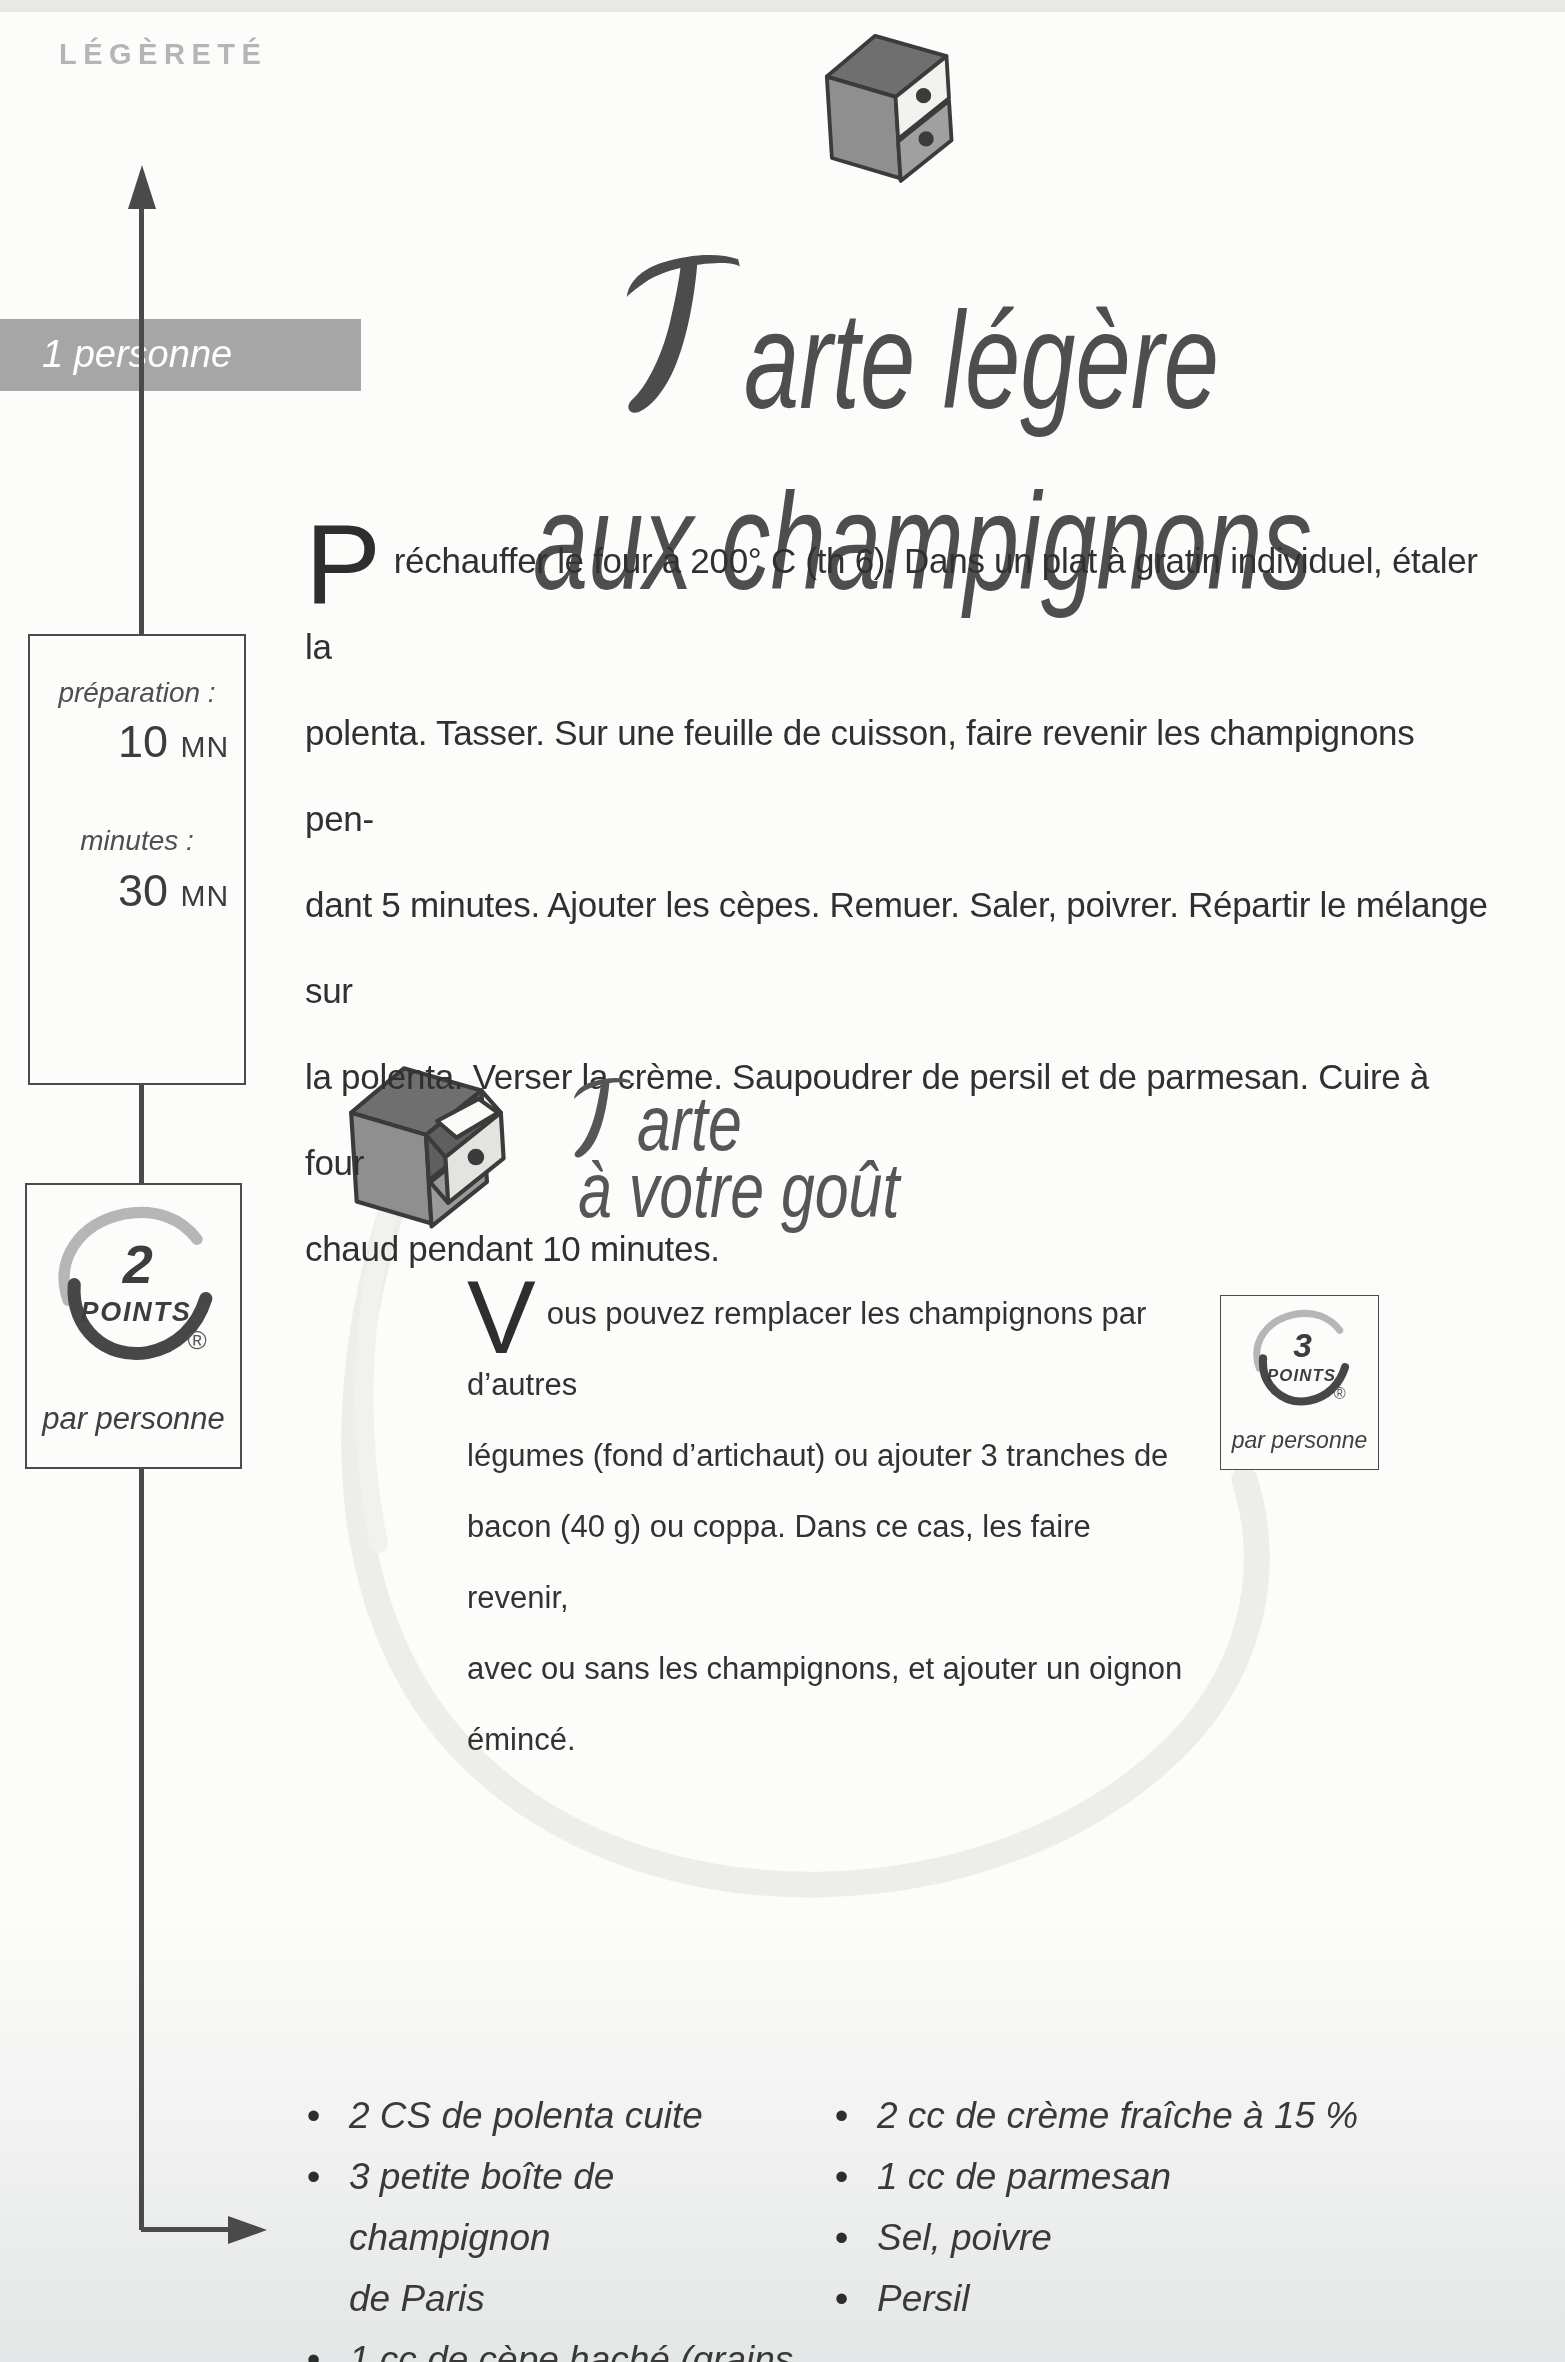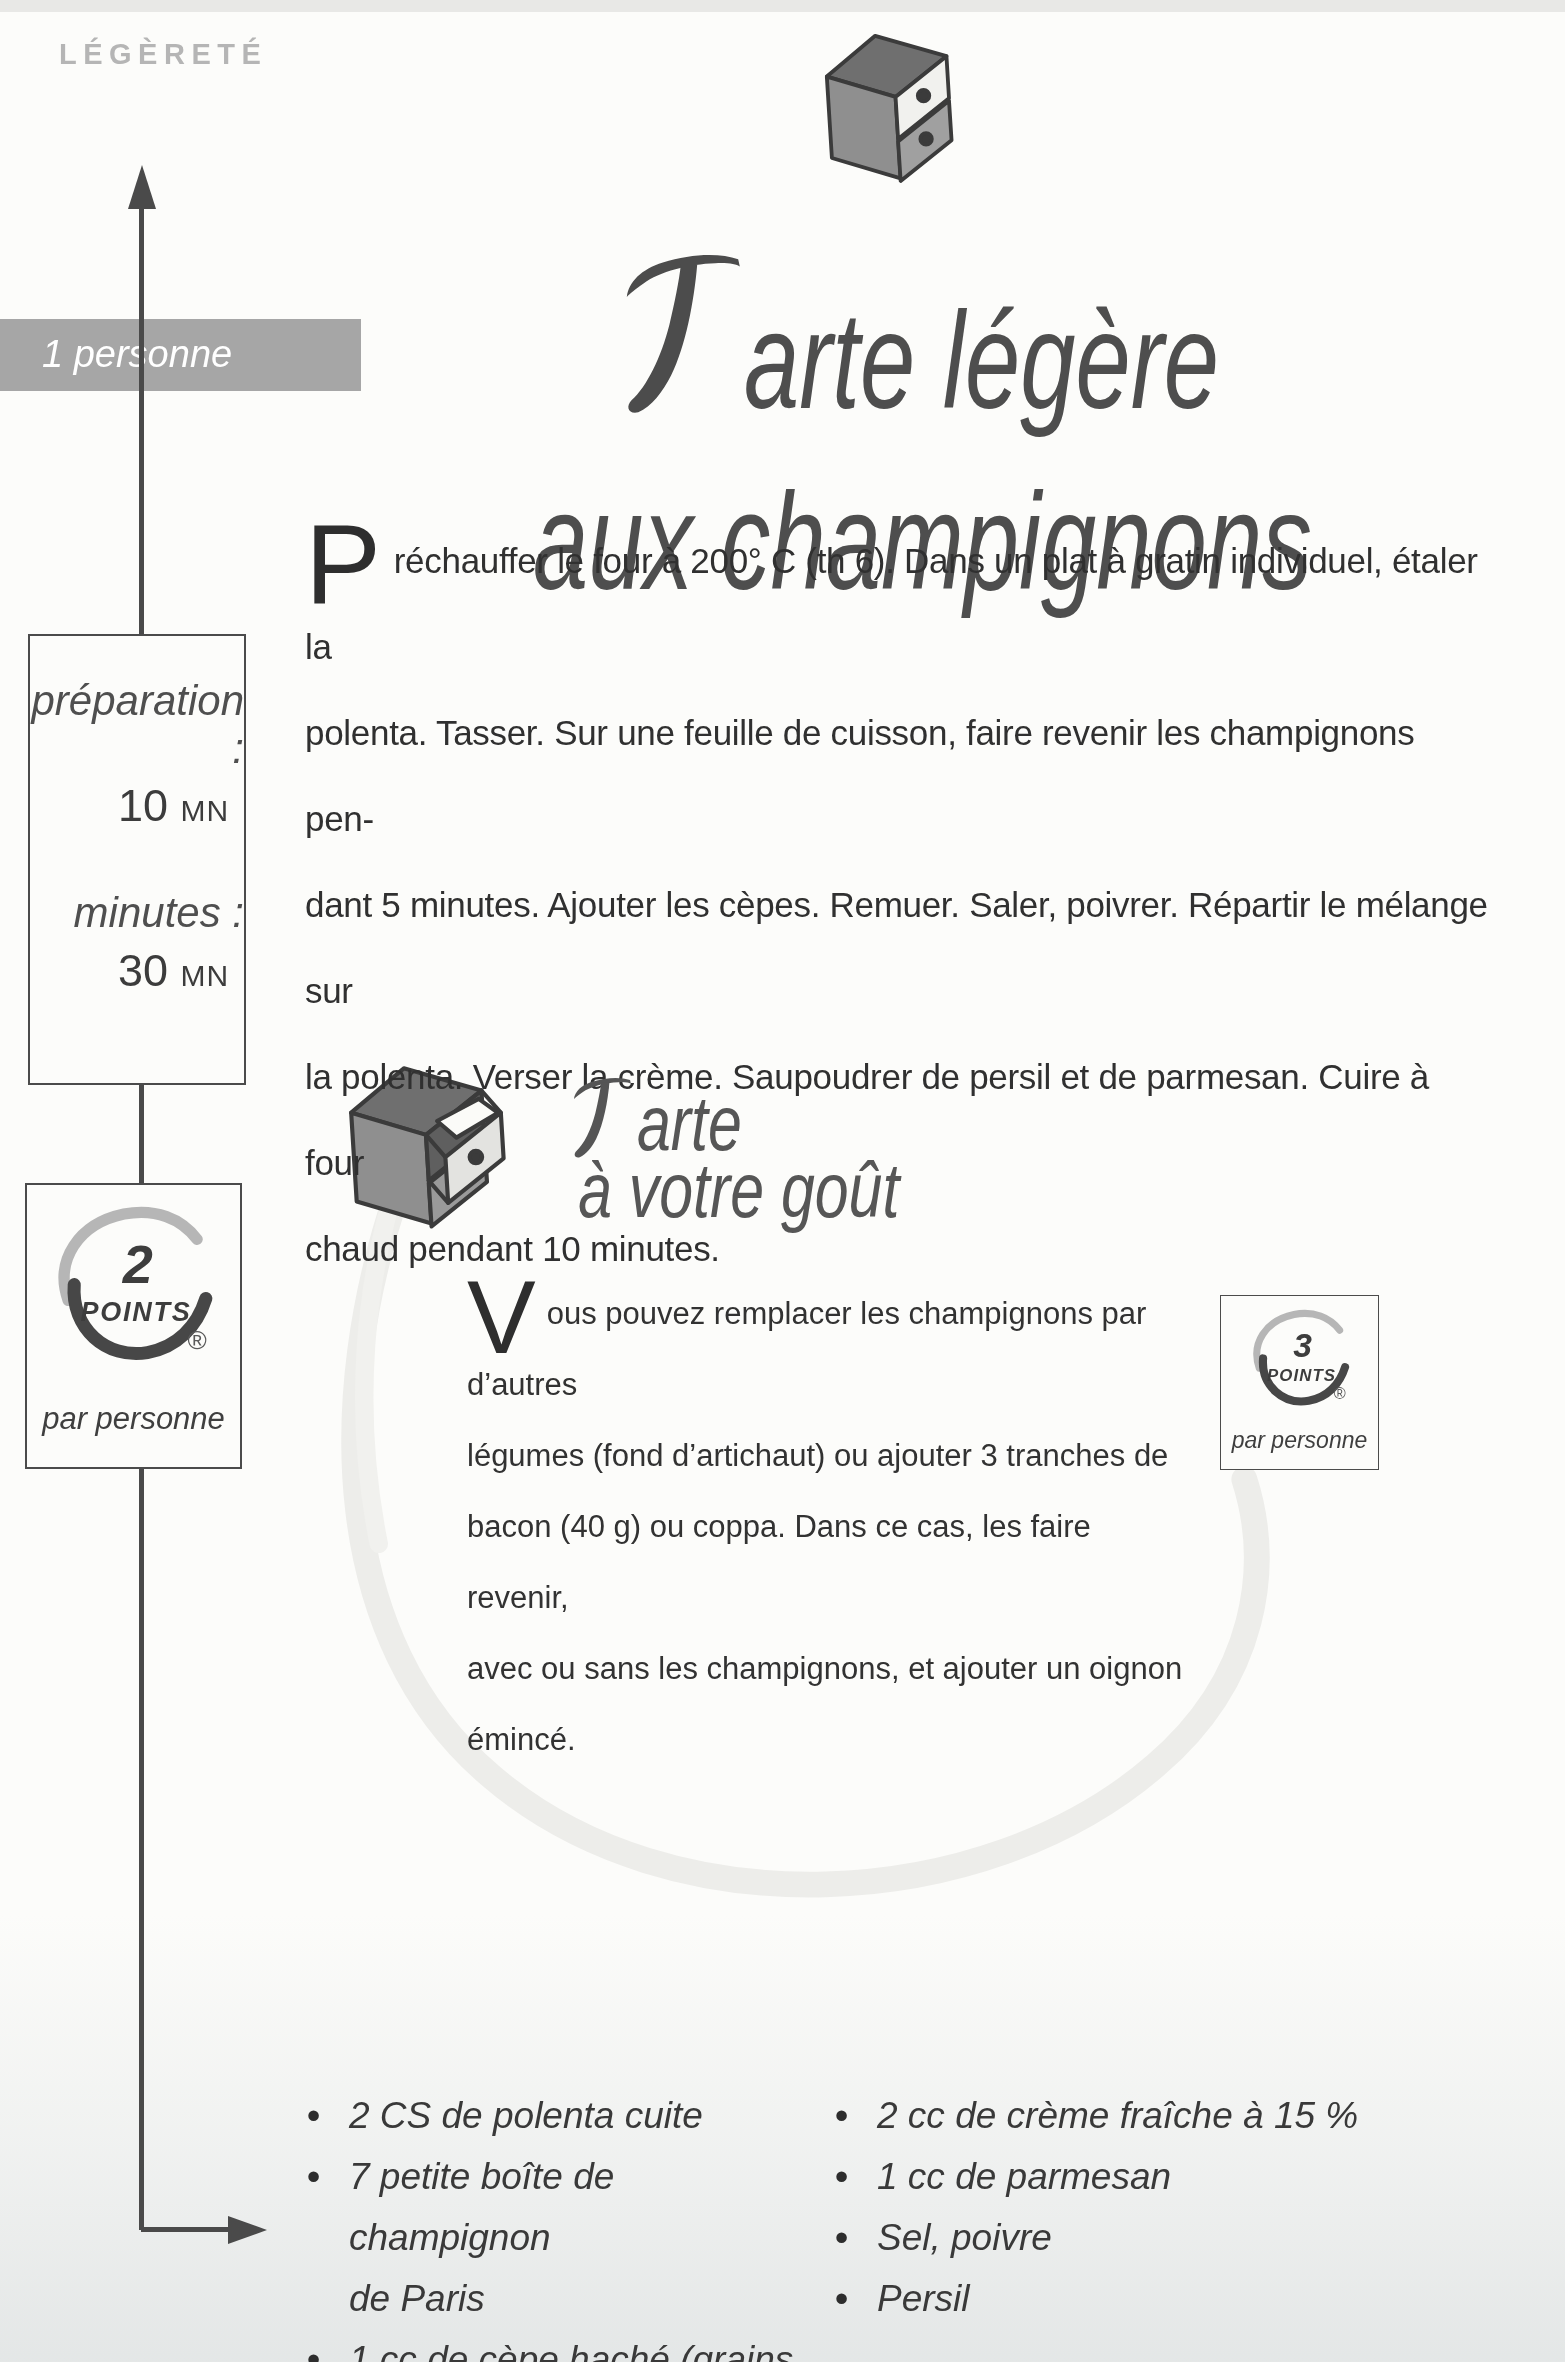--- a/index.html
+++ b/index.html
@@ -18,21 +18,21 @@
   .hline{position:absolute;left:141px;top:2215px;width:89px;height:4.6px;background:#4a4a4a;z-index:2;}
   .arrow-right{position:absolute;left:228px;top:2204px;width:0;height:0;z-index:2;
         border-top:14px solid transparent;border-bottom:14px solid transparent;border-left:39px solid #4a4a4a;}
   
   .band{position:absolute;left:0;top:307px;width:361px;height:72px;background:#a6a6a6;z-index:1;}
   .band span{display:block;padding-left:42px;line-height:70px;font-style:italic;
         font-size:38px;color:#ffffff;}
   
   .timing-box{position:absolute;left:28px;top:622px;width:218px;height:451px;border:2.8px solid #4b4b4b;
         background:#fcfcfa;z-index:3;box-sizing:border-box;text-align:right;}
-  .timing-box .lbl{font-style:italic;font-size:42px;color:#4f4f4f;}
+  .timing-box .lbl{font-style:italic;font-size:28px;color:#4f4f4f;text-align:center;}
   .timing-box .lbl.first{margin-top:41px;}
   .timing-box .lbl.second{margin-top:57px;}
   .timing-box .val{font-size:45px;color:#3c3c3c;padding-right:15px;margin-top:7.4px;}
   .timing-box .val .unit{font-size:30px;letter-spacing:0.9px;}
   
   .points-box{position:absolute;border:2.8px solid #4b4b4b;background:#fcfcfa;box-sizing:border-box;
         display:flex;flex-direction:column;align-items:center;}
   .points-box.big{left:25px;top:1171px;width:217px;height:286px;z-index:3;}
   .points-box.small{left:1220px;top:1283px;width:159px;height:175px;border-width:1.8px;z-index:6;}
   .points-box.big svg.badge{width:183px;height:183px;margin-top:9.2px;}
@@ -184,21 +184,21 @@
       <path d="M37,104 C33,154 74,190 121,182 C155,176 178,152 188,120" fill="none" stroke="#474747" stroke-width="15" stroke-linecap="round"></path>
       <text x="110" y="102" font-size="62" font-weight="bold" font-style="italic" text-anchor="middle" fill="#3d3d3d">3</text>
       <text x="108" y="146" font-size="31" font-weight="bold" font-style="italic" text-anchor="middle" letter-spacing="2" fill="#3d3d3d">POINTS</text>
       <text x="178" y="178" font-size="30" text-anchor="middle" fill="#5a5a5a">®</text>
     </svg>
     <div class="per-label">par personne</div>
   </div>
 
   <ul class="ing left">
     <li>2 CS de polenta cuite</li>
-    <li>7 petite boîte de champignon
+    <li>3 petite boîte de champignon
 de Paris</li>
     <li>1 cc de cèpe haché (grains
 de saveur)</li>
   </ul>
   <ul class="ing right">
     <li>2 cc de crème fraîche à 15 %</li>
     <li>1 cc de parmesan</li>
     <li>Sel, poivre</li>
     <li>Persil</li>
   </ul>

